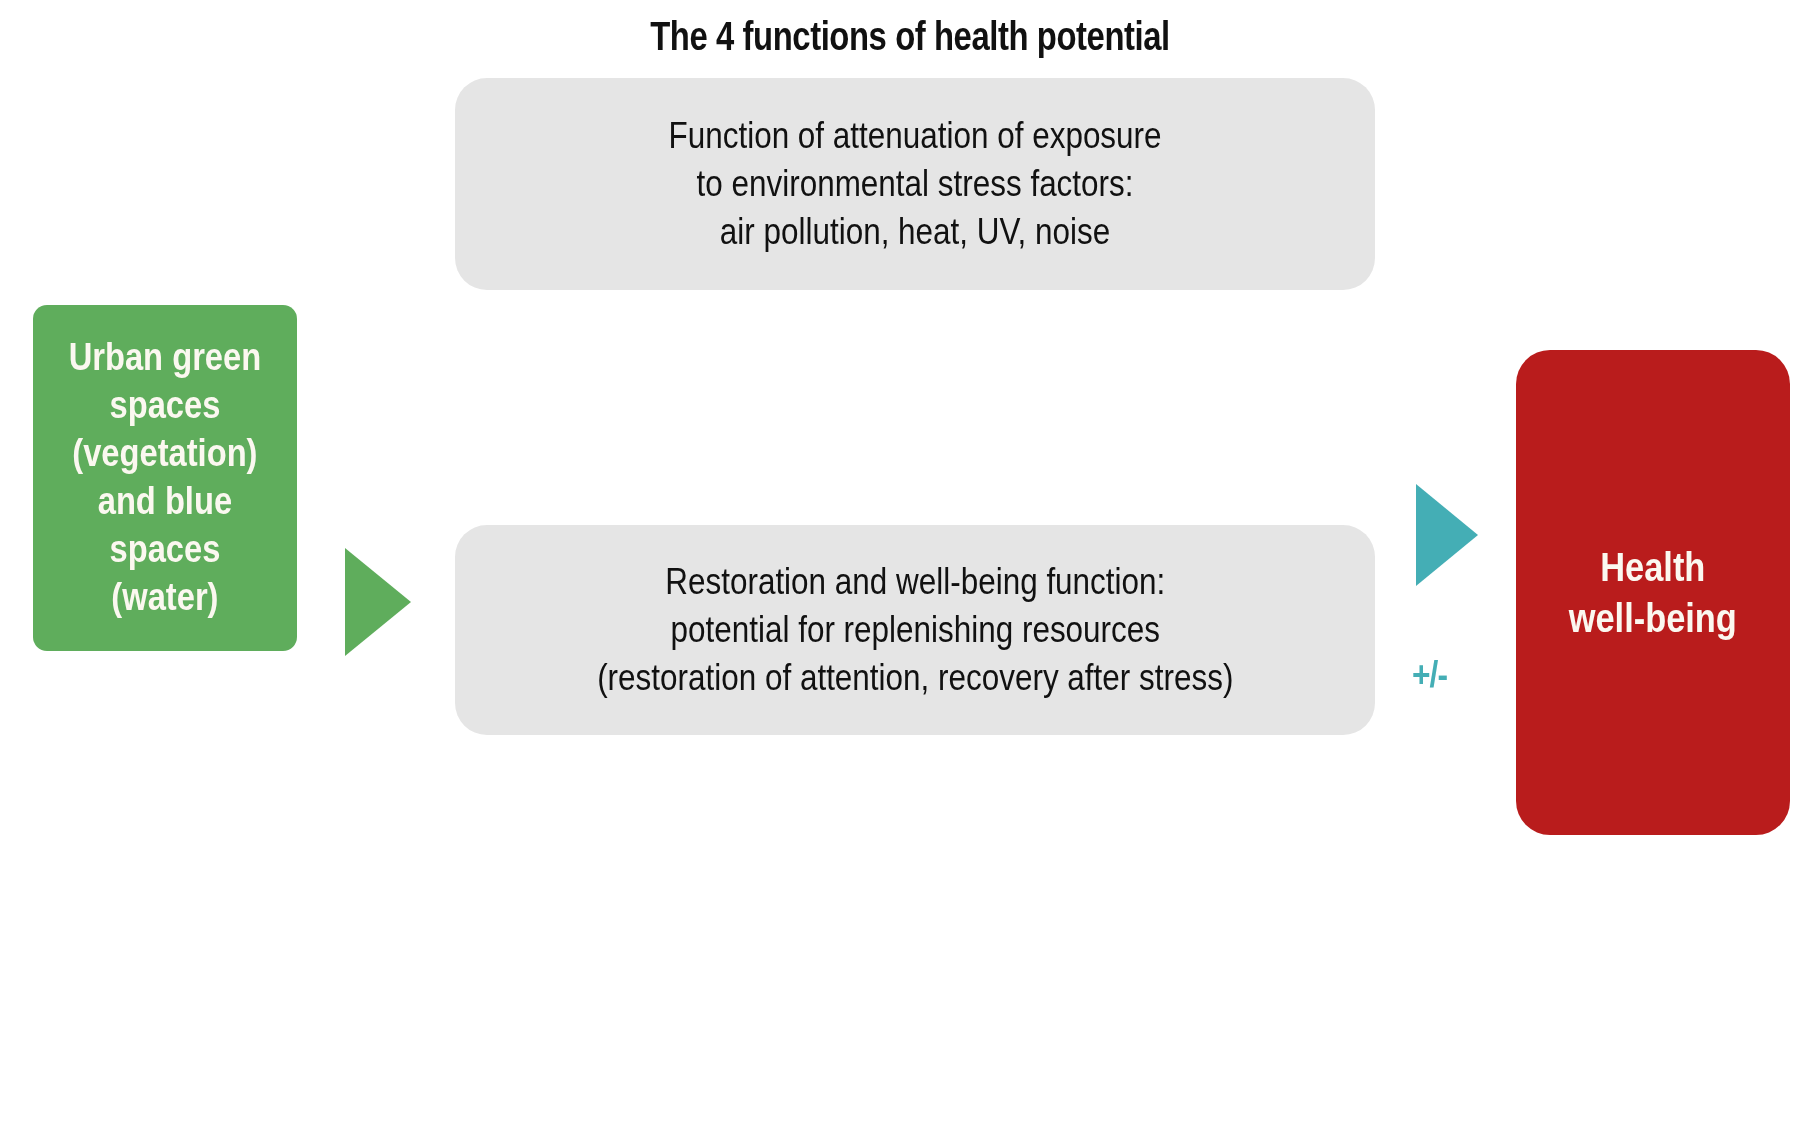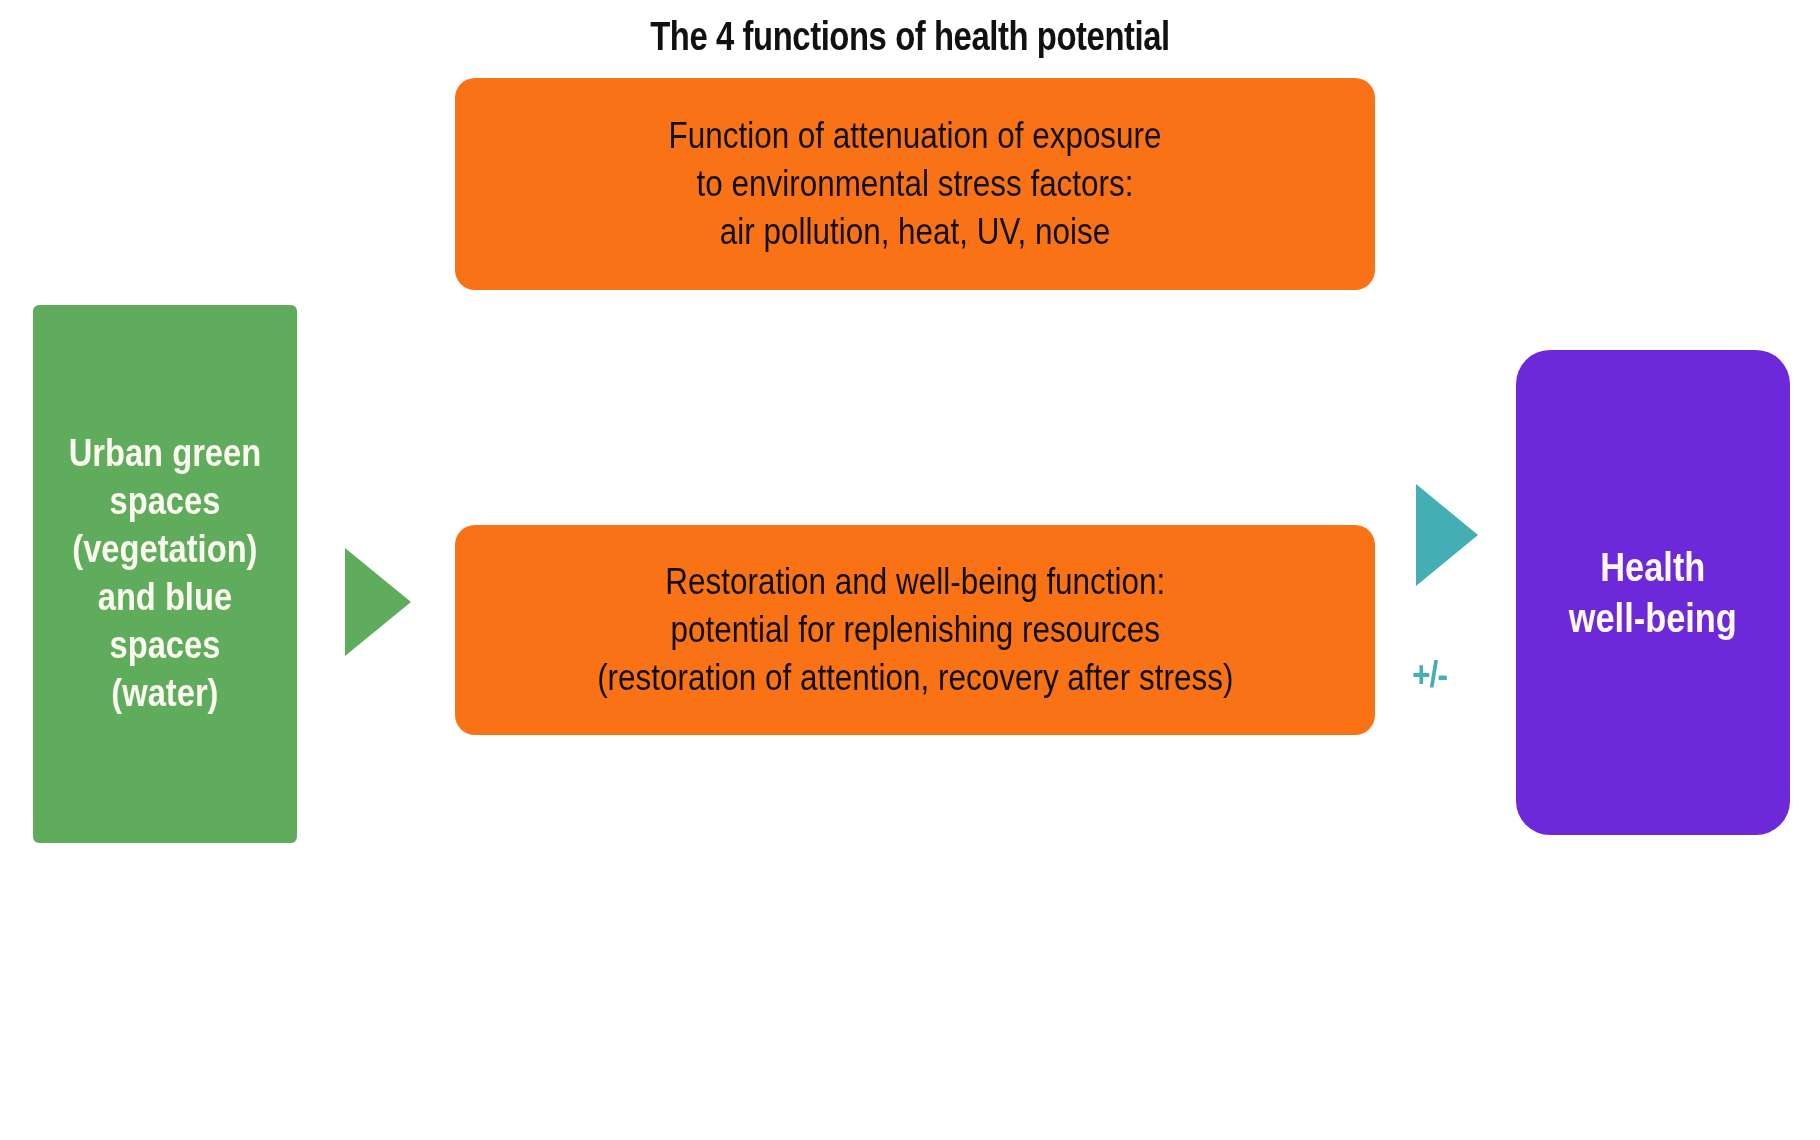--- a/index.html
+++ b/index.html
@@ -35,23 +35,23 @@
     transform-origin: center top;
     white-space: nowrap;
   }
 
   
   #source-box {
     position: absolute;
     left: 33px;
     top: 305px;
     width: 264px;
-    height: 538px;
+    height: 346px;
     background: #5FAD5C;
-    border-radius: 6px;
+    border-radius: 14px;
     display: flex;
     align-items: center;
     justify-content: center;
   }
   #source-box .boxtext {
     font-family: "Liberation Sans Narrow", "Liberation Sans", sans-serif;
     font-weight: bold;
     font-size: 38px;
     line-height: 1.26;
     color: #FBF8F0;
@@ -61,21 +61,21 @@
     white-space: pre-line;
   }
 
   
   #outcome-box {
     position: absolute;
     left: 1516px;
     top: 350px;
     width: 274px;
     height: 485px;
-    background: #6d28d9;
+    background: #b91c1c;
     border-radius: 34px;
     display: flex;
     align-items: center;
     justify-content: center;
   }
   #outcome-box .boxtext {
     font-family: "Liberation Sans Narrow", "Liberation Sans", sans-serif;
     font-weight: bold;
     font-size: 40px;
     line-height: 1.26;
@@ -83,22 +83,22 @@
     text-align: center;
     transform: scaleX(0.86);
     white-space: pre-line;
   }
 
   
   .fn-box {
     position: absolute;
     left: 455px;
     width: 920px;
-    background: #f97316;
-    border-radius: 20px;
+    background: #e5e5e5;
+    border-radius: 32px;
     display: flex;
     align-items: center;
     justify-content: center;
   }
   .fn-box .boxtext {
     font-family: "Liberation Sans Narrow", "Liberation Sans", sans-serif;
     font-weight: normal;
     font-size: 37px;
     line-height: 1.30;
     color: #111111;

